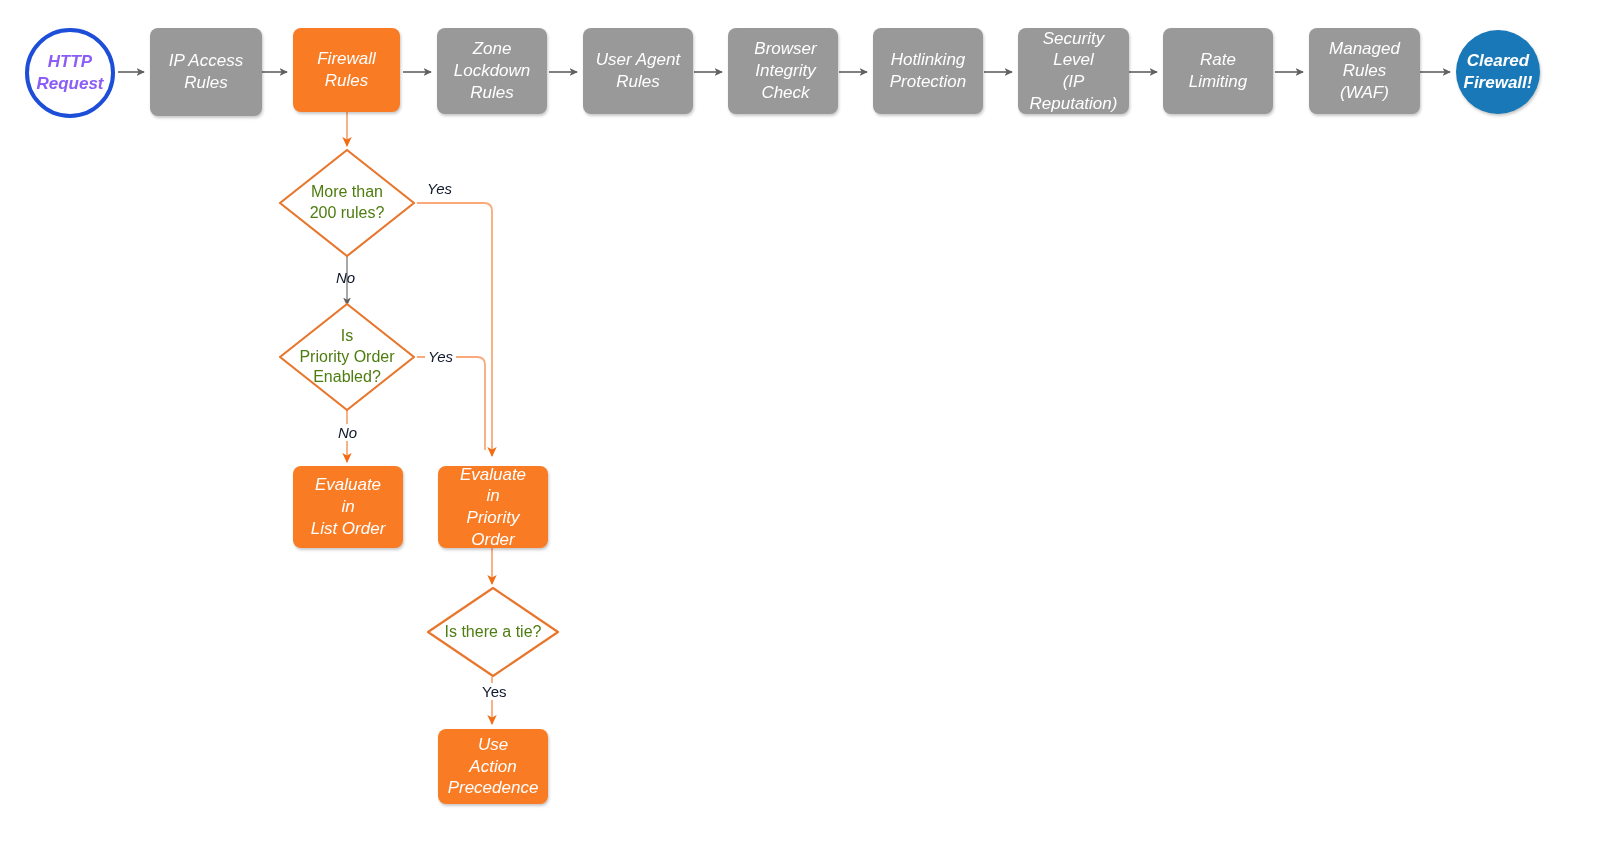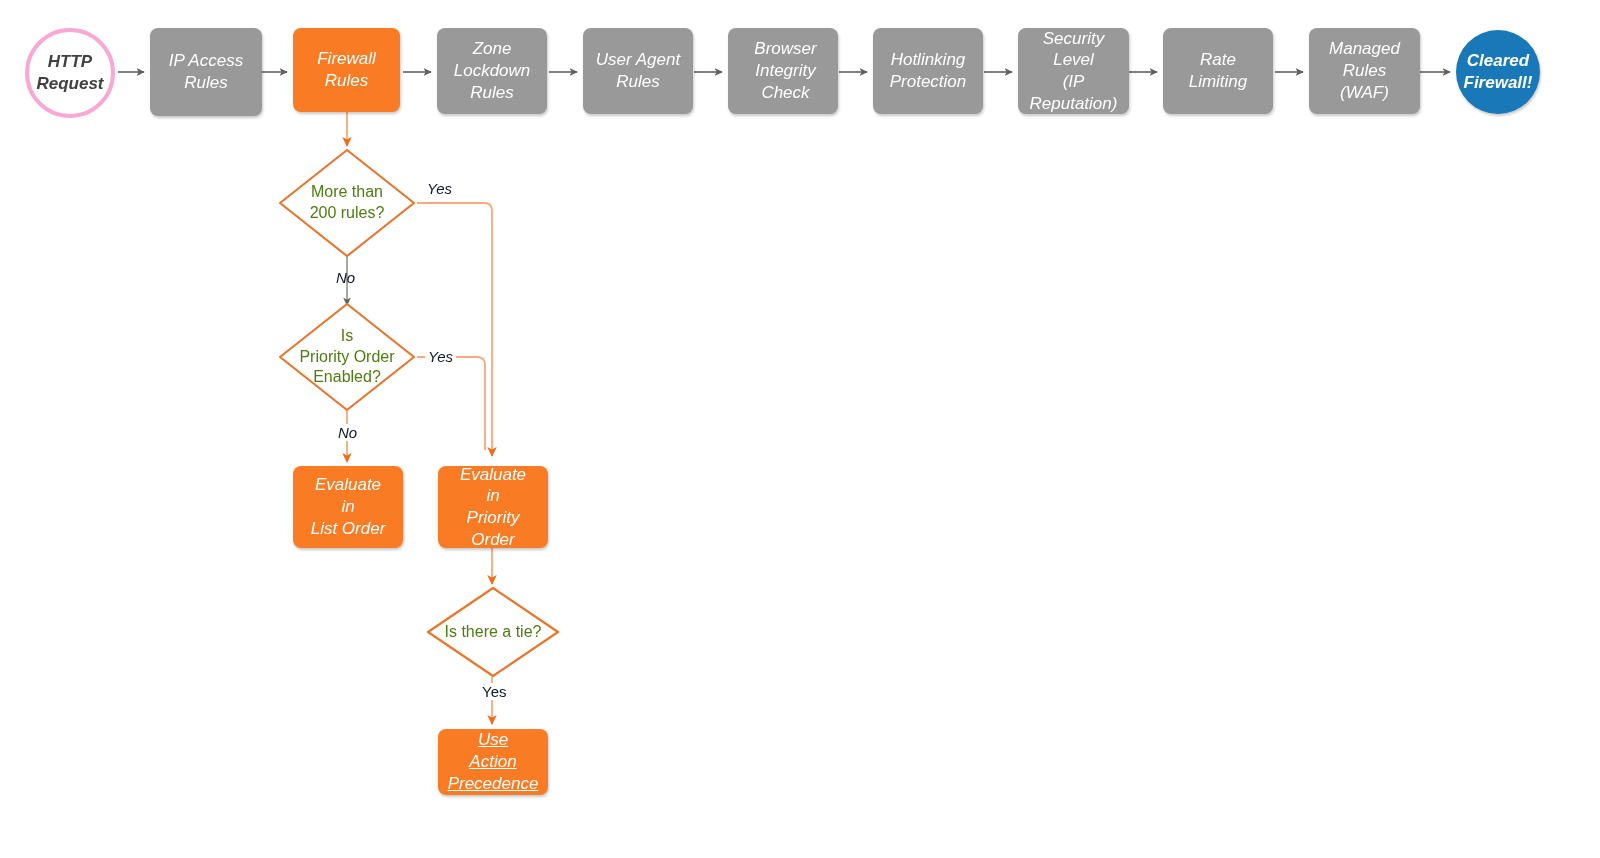--- a/index.html
+++ b/index.html
@@ -51,22 +51,22 @@
 
   .term {
     border-radius: 50%;
     font-style: italic;
     font-weight: bold;
     font-size: 17px;
     padding: 4px;
   }
   .term.hollow {
     background: #ffffff;
-    border: 4px solid #f9a8d4;
-    color: #404040;
+    border: 4px solid #1d4ed8;
+    color: #8b5cf6;
   }
   .term.filled {
     background: #1878B8;
     color: #ffffff;
     box-shadow: 1px 2px 3px rgba(0,0,0,0.22);
   }
 
   
   .decision {
     position: absolute;
@@ -229,21 +229,21 @@
 in
 List Order</span>
   </div>
 
   <div class="node proc orange" style="left:438px; top:466px; width:110px; height:82px;">
     <span style="white-space:pre-line">Evaluate
 in
 Priority Order</span>
   </div>
 
-  <div class="node proc orange" style="left:438px; top:729px; width:110px; height:66px;text-decoration:underline;">
+  <div class="node proc orange" style="left:438px; top:729px; width:110px; height:75px;">
     <span style="white-space:pre-line">Use
 Action
 Precedence</span>
   </div>
 
   <span class="edge-label" style="left:427px; top:180px;">Yes</span>
 
   <span class="edge-label" style="left:336px; top:269px;">No</span>
 
   <span class="edge-label" style="left:425px; top:348px; background:#ffffff; padding:0 3px;">Yes</span>

